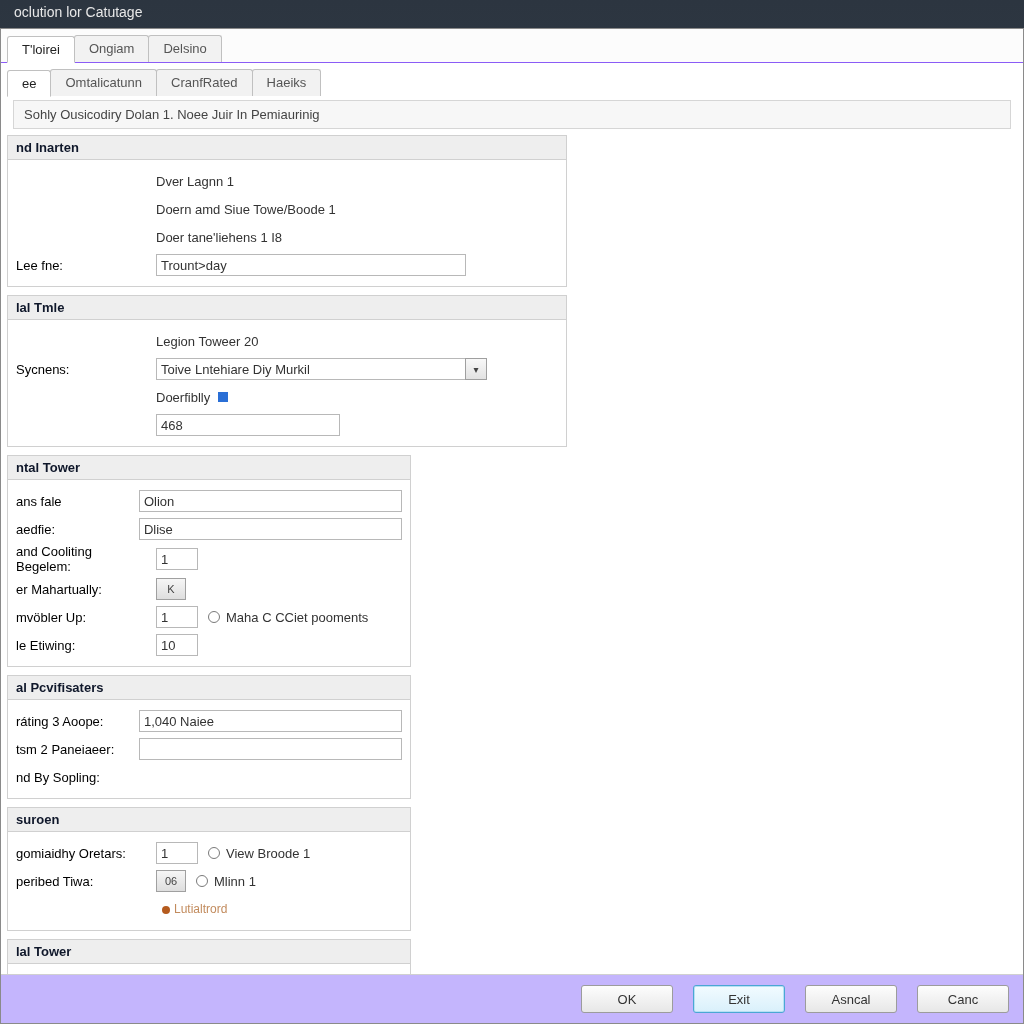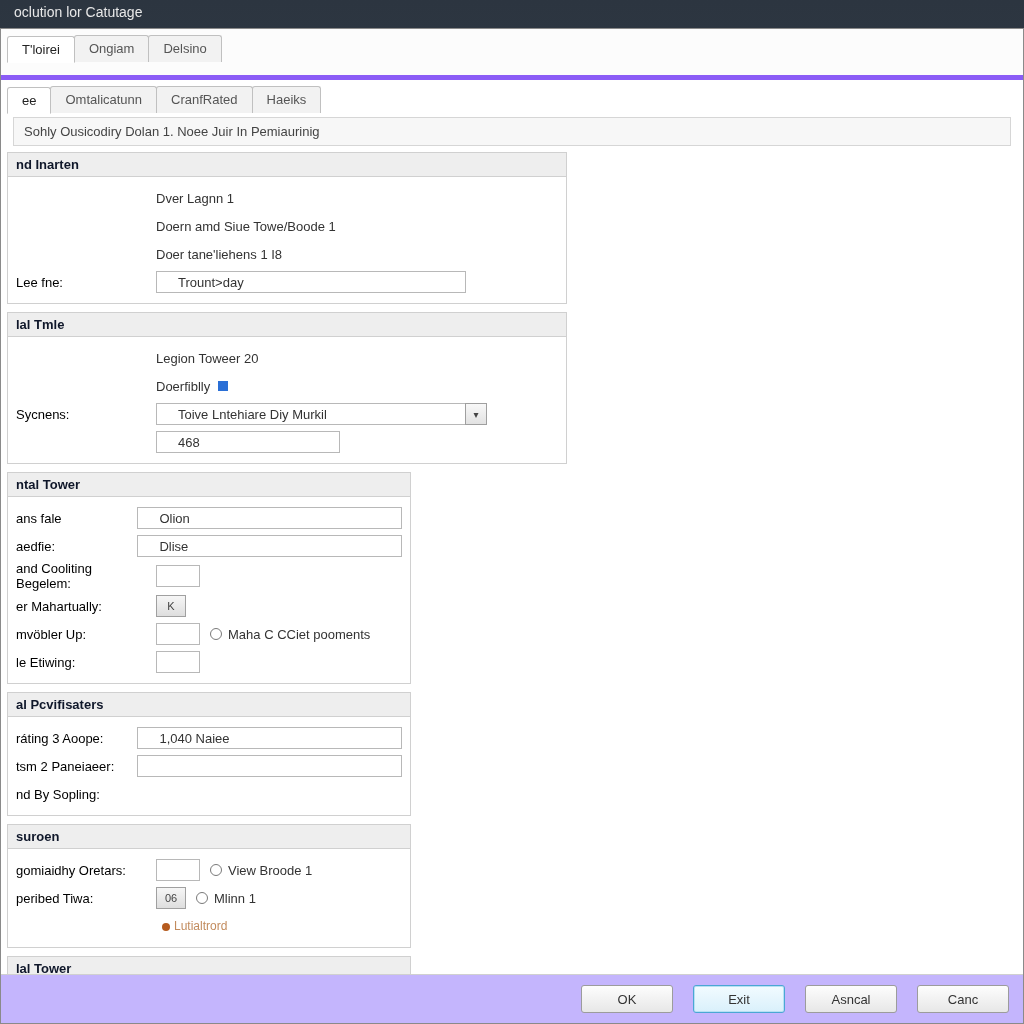--- a/index.html
+++ b/index.html
@@ -26,23 +26,23 @@
   top: 28px;
   right: 0;
   bottom: 0;
   background: #ffffff;
   border: 1px solid #8a8a8a;
   display: flex;
   flex-direction: column;
 }
 .tabs-main {
   display: flex;
-  padding: 6px 0 13px 6px;
+  padding: 6px 0 0 6px;
   background: #fcfcfc;
-  border-bottom: 5px solid #8b5cf6;
+  border-bottom: 1px solid #8b5cf6;
 }
 .tab {
   padding: 5px 14px;
   border: 1px solid #c0c0c0;
   border-bottom: none;
   margin-right: -1px;
   background: #f2f2f2;
   border-radius: 3px 3px 0 0;
   font-size: 13px;
   color: #555;
@@ -100,21 +100,21 @@
   padding-right: 6px;
 }
 .static-line {
   color: #333;
   padding: 1px 0;
 }
 .txt {
   border: 1px solid #b8b8b8;
   background: #ffffff;
   height: 22px;
-  padding: 2px 21px;
+  padding: 2px 4px;
   font-size: 13px;
   color: #333;
 }
 .txt.w-lg { width: 310px; }
 .txt.w-md { width: 300px; }
 .txt.w-sm { width: 184px; }
 .txt.w-xs { width: 42px; }
 .combo-wrap {
   display: flex;
   align-items: center;
@@ -241,35 +241,35 @@
         </div>
 
         <div class="group">
           <div class="group-header">lal Tmle</div>
           <div class="group-body">
             <div class="row">
                 <div class="lbl"></div>
                 <div class="static-line">Legion Toweer 20</div>
               </div>
             <div class="row">
-              <div class="lbl"></div>
-              <span>Doerfiblly</span>
-              <span class="indicator-blue"></span>
-            </div>
-            <div class="row">
               <div class="lbl">Sycnens:</div>
               <div class="combo-wrap">
                 <input class="txt w-lg" value="Toive Lntehiare Diy Murkil" style="">
                 <div class="combo-btn">
                     <span>▾</span>
                   </div>
               </div>
             </div>
             <div class="row">
               <div class="lbl"></div>
+              <span>Doerfiblly</span>
+              <span class="indicator-blue"></span>
+            </div>
+            <div class="row">
+              <div class="lbl"></div>
               <input class="txt w-sm" value="468" style="">
             </div>
           </div>
         </div>
 
         <div class="group narrow">
           <div class="group-header">ntal Tower</div>
           <div class="group-body">
             <div class="row">
               <div class="lbl">ans fale</div>

